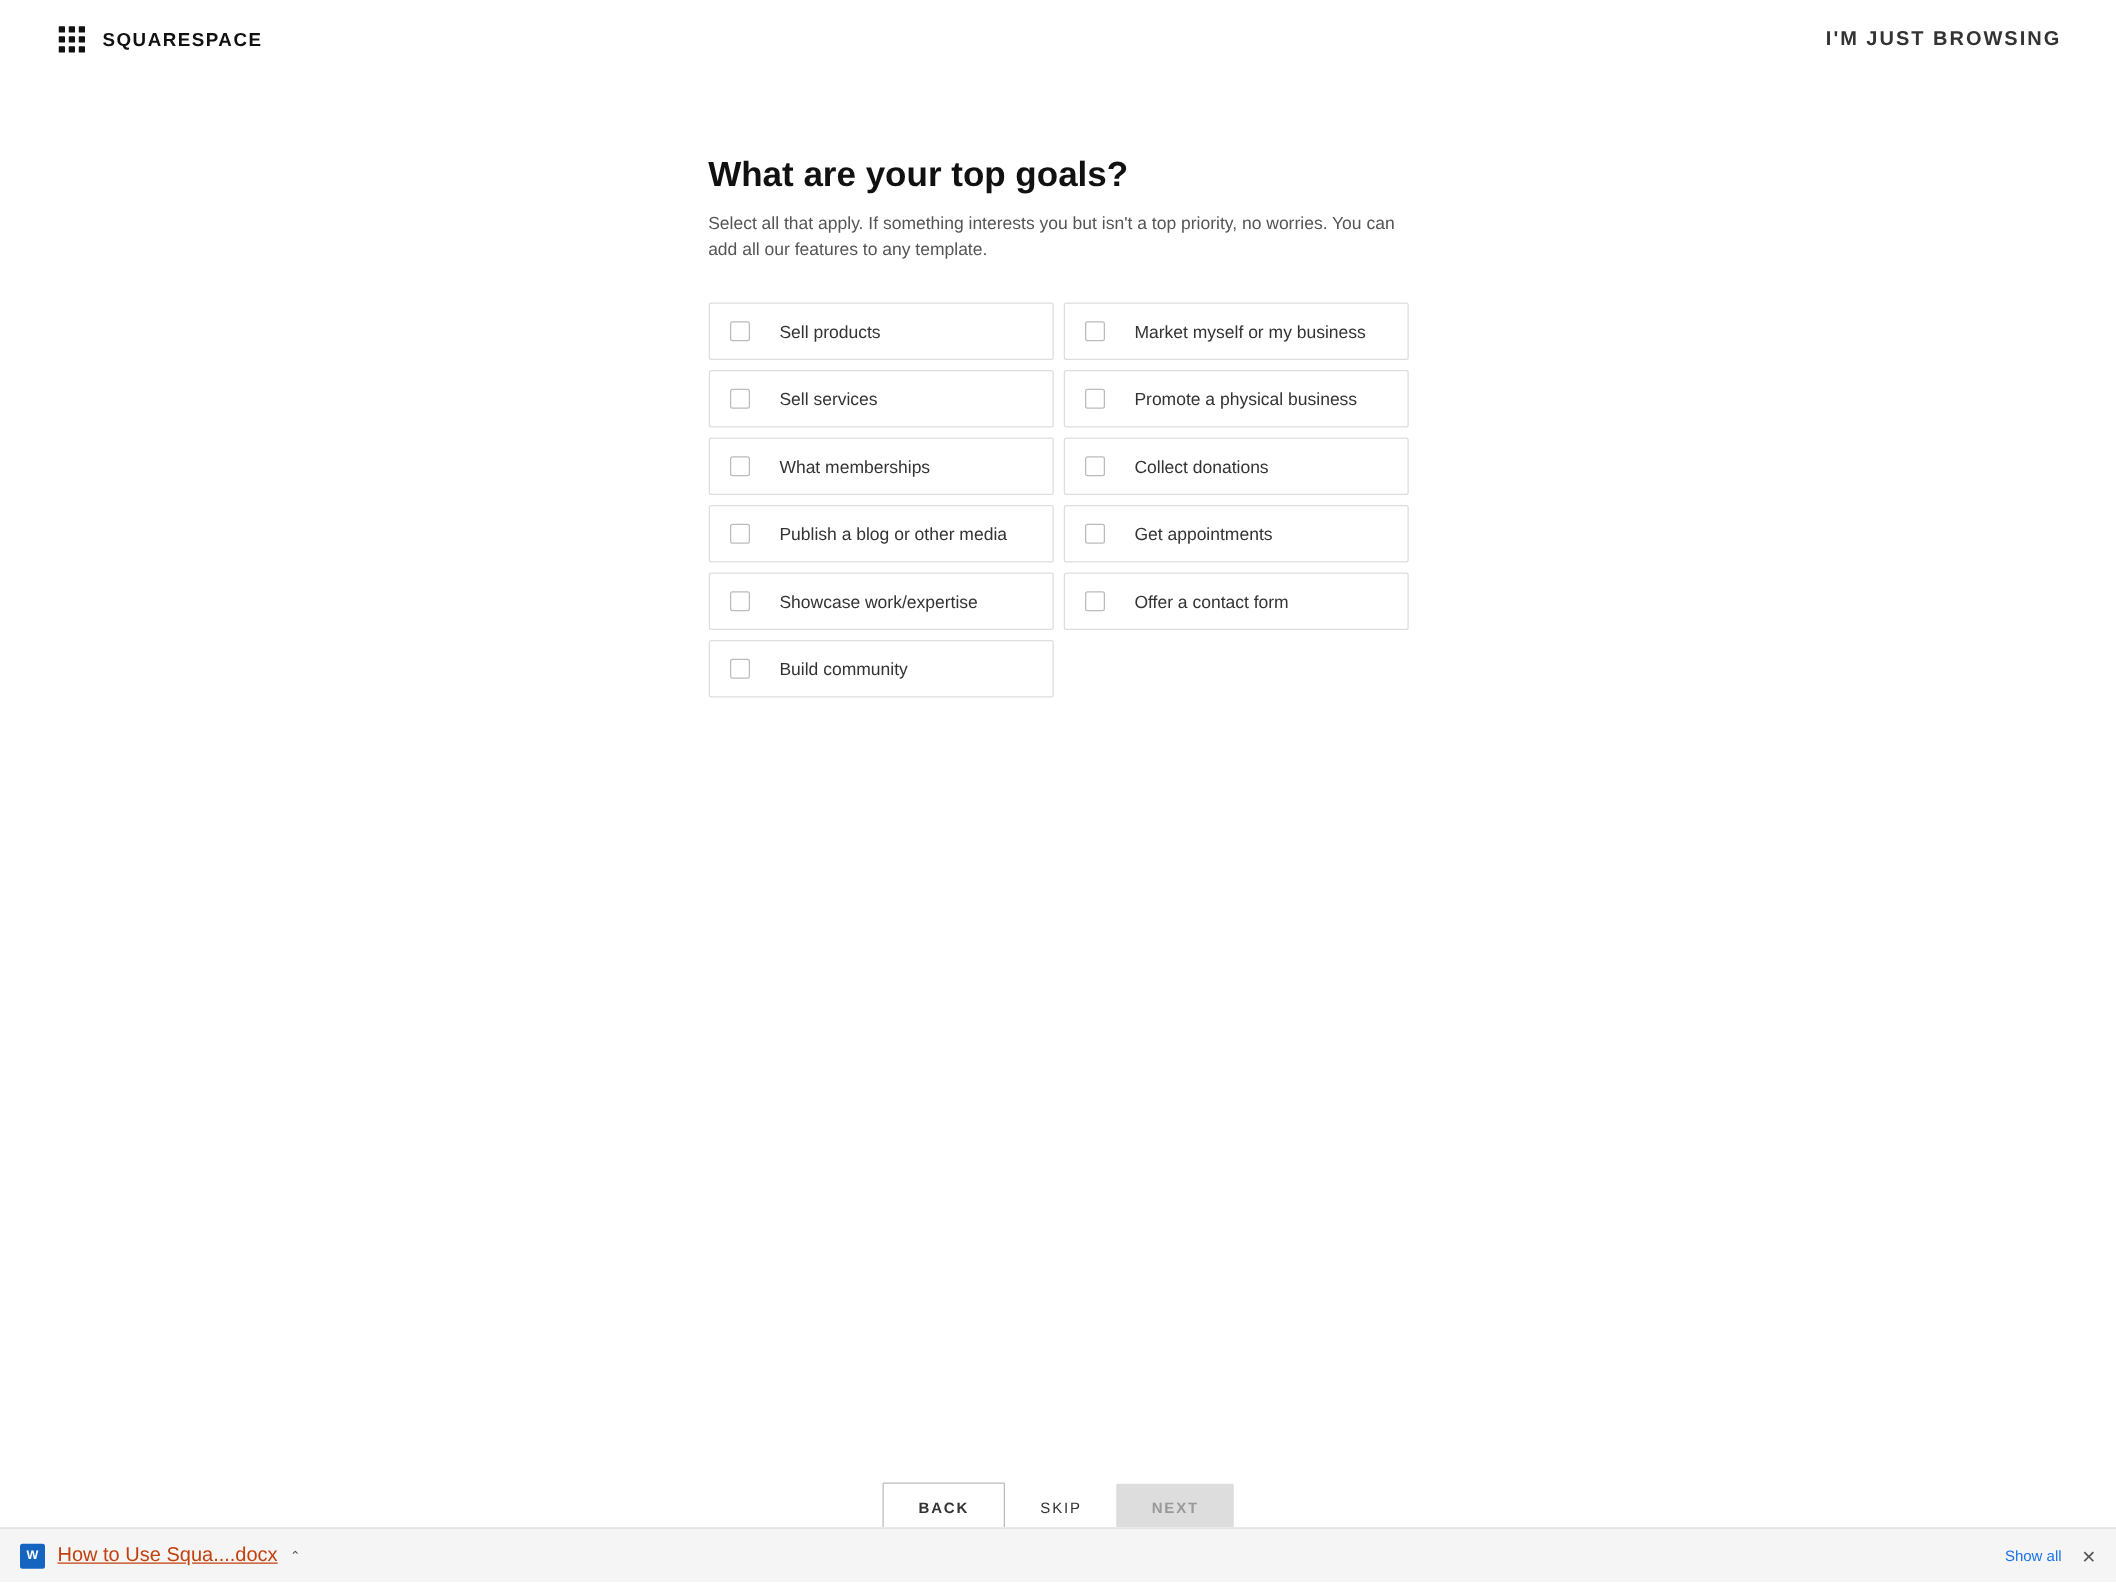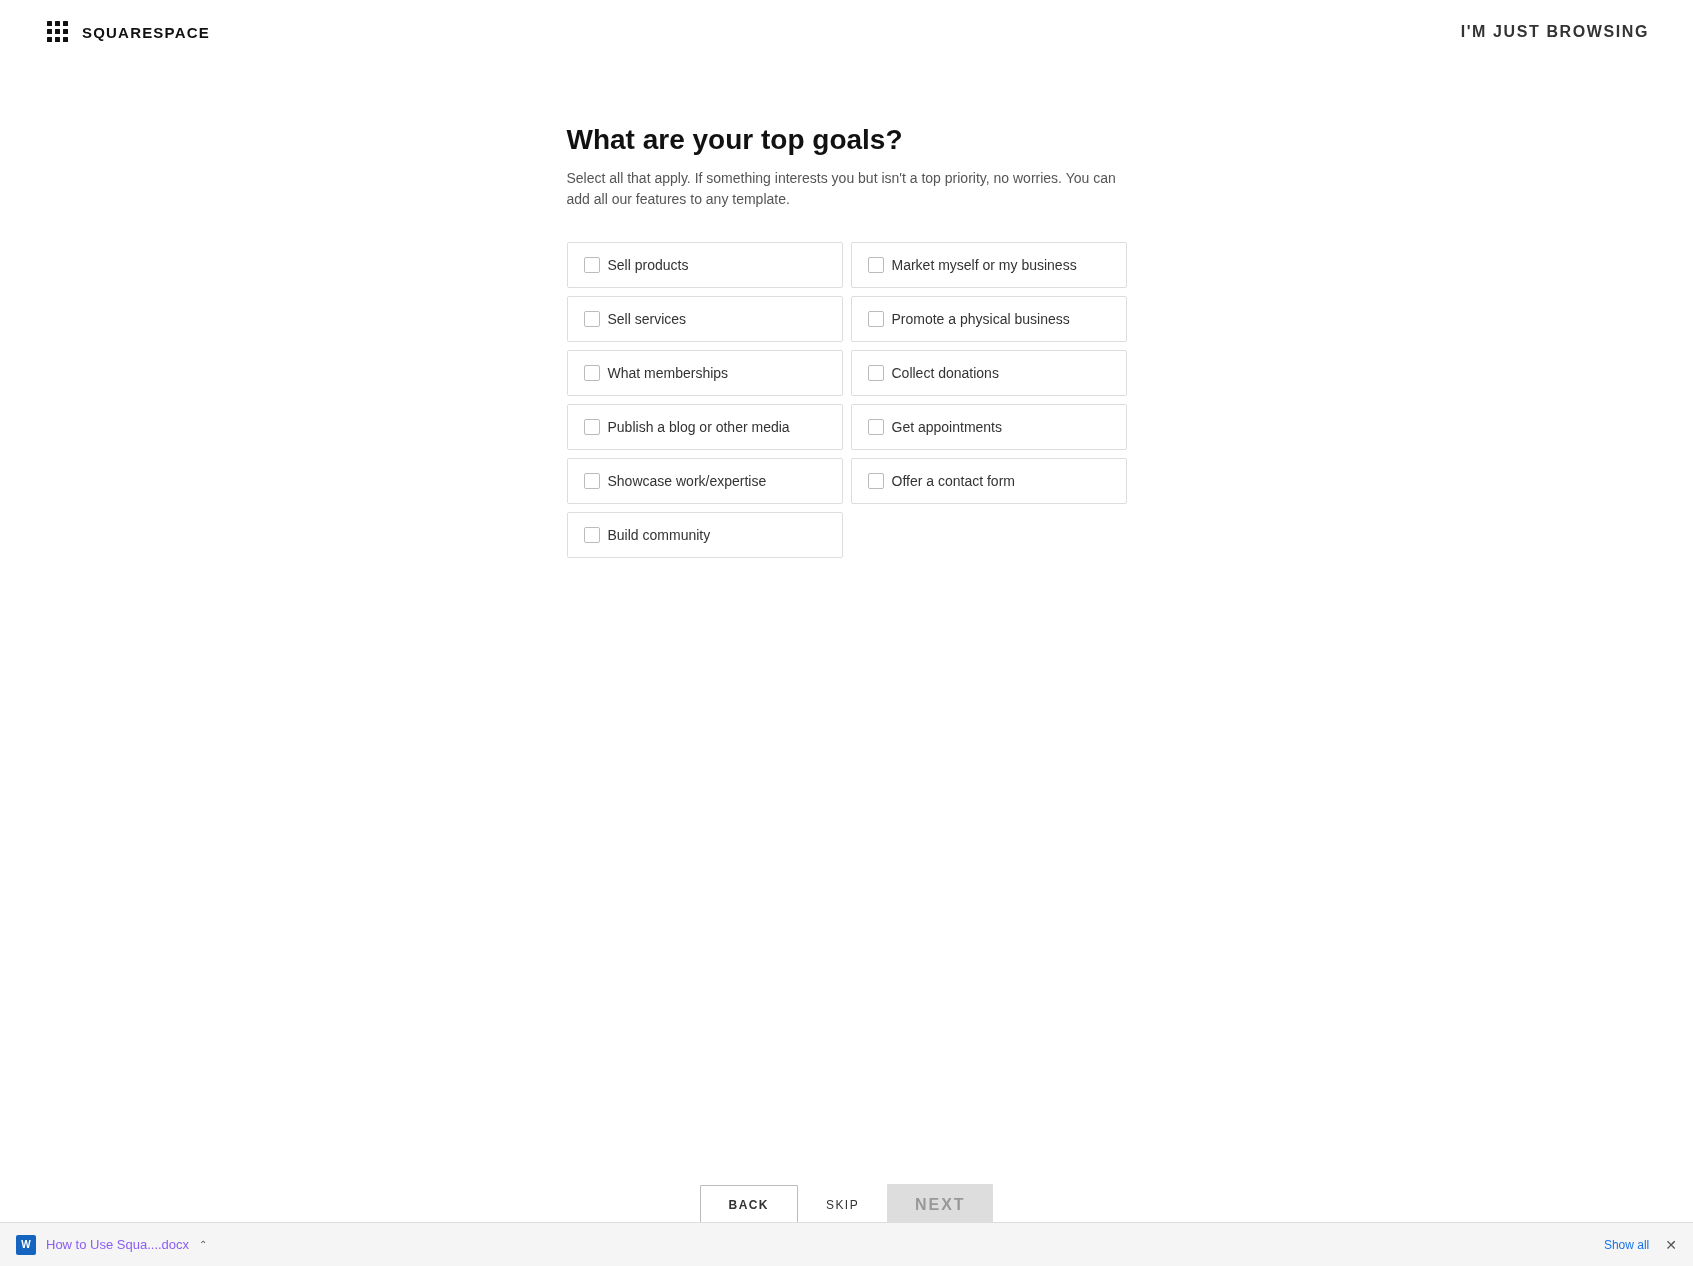--- a/index.html
+++ b/index.html
@@ -82,21 +82,21 @@
     
     .goals-grid {
       display: grid;
       grid-template-columns: 1fr 1fr;
       gap: 8px;
     }
 
     .goal-item {
       display: flex;
       align-items: flex-end;
-      gap: 8px;
+      gap: 24px;
       padding: 14px 16px;
       border: 1px solid #ddd;
       border-radius: 2px;
       cursor: pointer;
       background: #fff;
       transition: border-color 0.15s;
     }
 
     .goal-checkbox {
       width: 16px;
@@ -150,21 +150,21 @@
       letter-spacing: 0.12em;
       text-transform: uppercase;
       border: none;
       background: transparent;
       color: #333;
       cursor: pointer;
     }
 
     .btn-next {
       padding: 12px 28px;
-      font-size: 16px;
+      font-size: 12px;
       font-weight: 700;
       letter-spacing: 0.12em;
       text-transform: uppercase;
       border: none;
       background: #ddd;
       color: #999;
       cursor: default;
       border-radius: 1px;
     }
 
@@ -199,22 +199,23 @@
       border-radius: 2px;
     }
 
     .download-icon span {
       color: #fff;
       font-size: 10px;
       font-weight: 700;
     }
 
     .download-filename {
-      font-size: 13px;
-      color: #8b5cf6;
+      font-size: 16px;
+      color: #c2410c;
+      text-decoration: underline;
     }
 
     .download-chevron {
       font-size: 10px;
       color: #555;
       cursor: pointer;
     }
 
     .download-right {
       display: flex;

